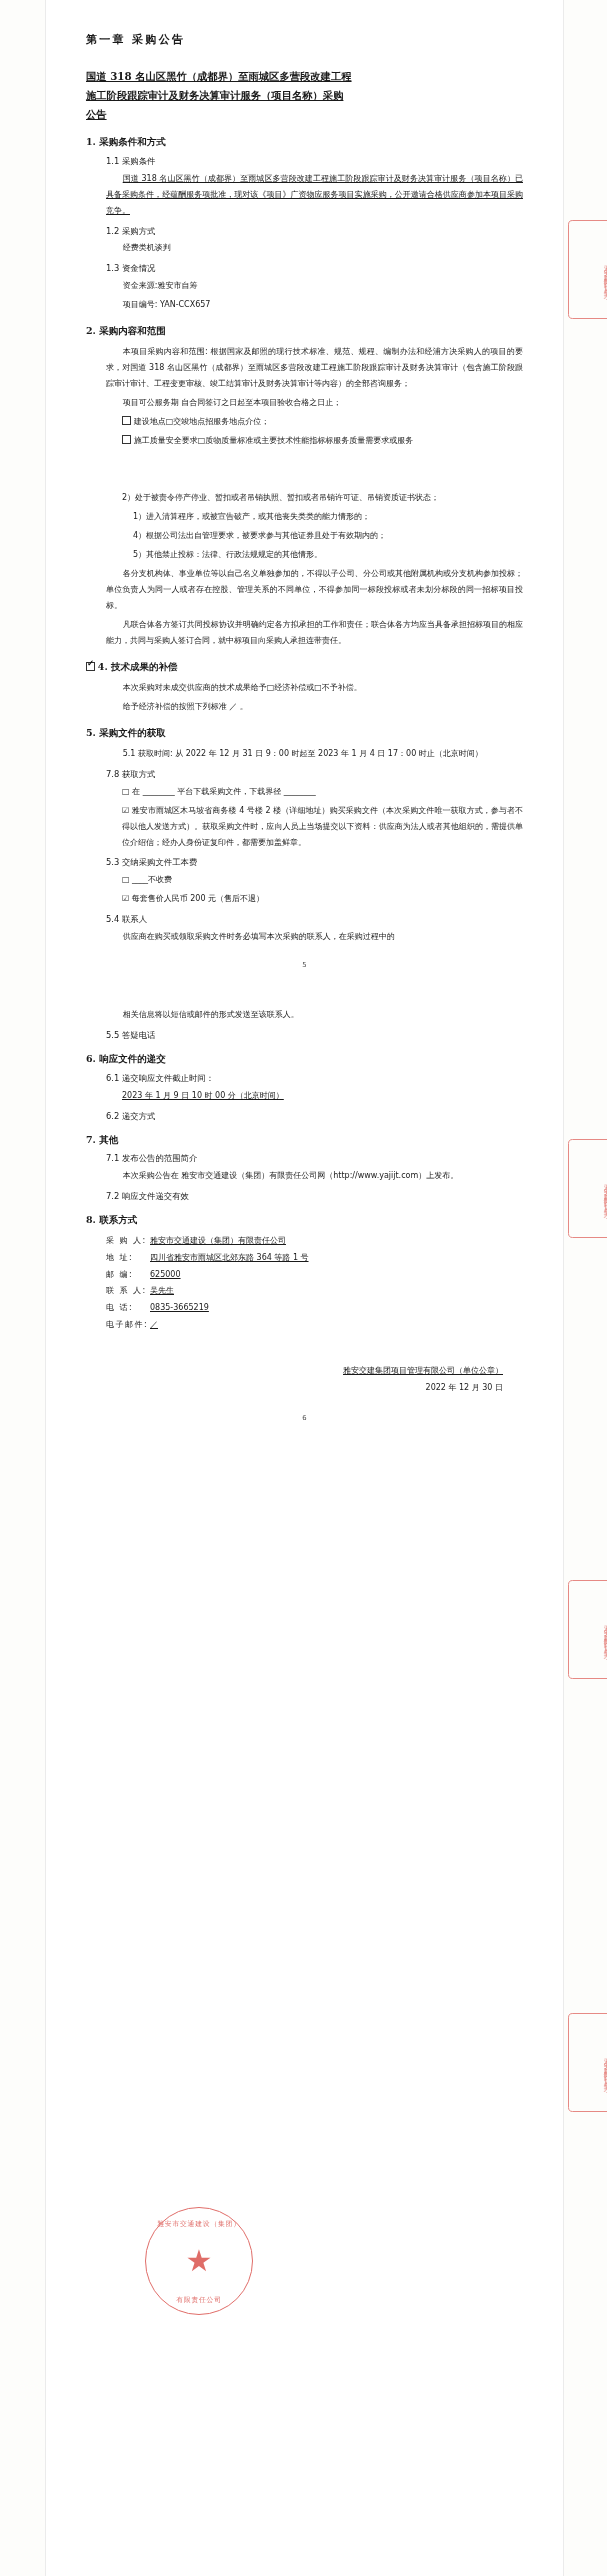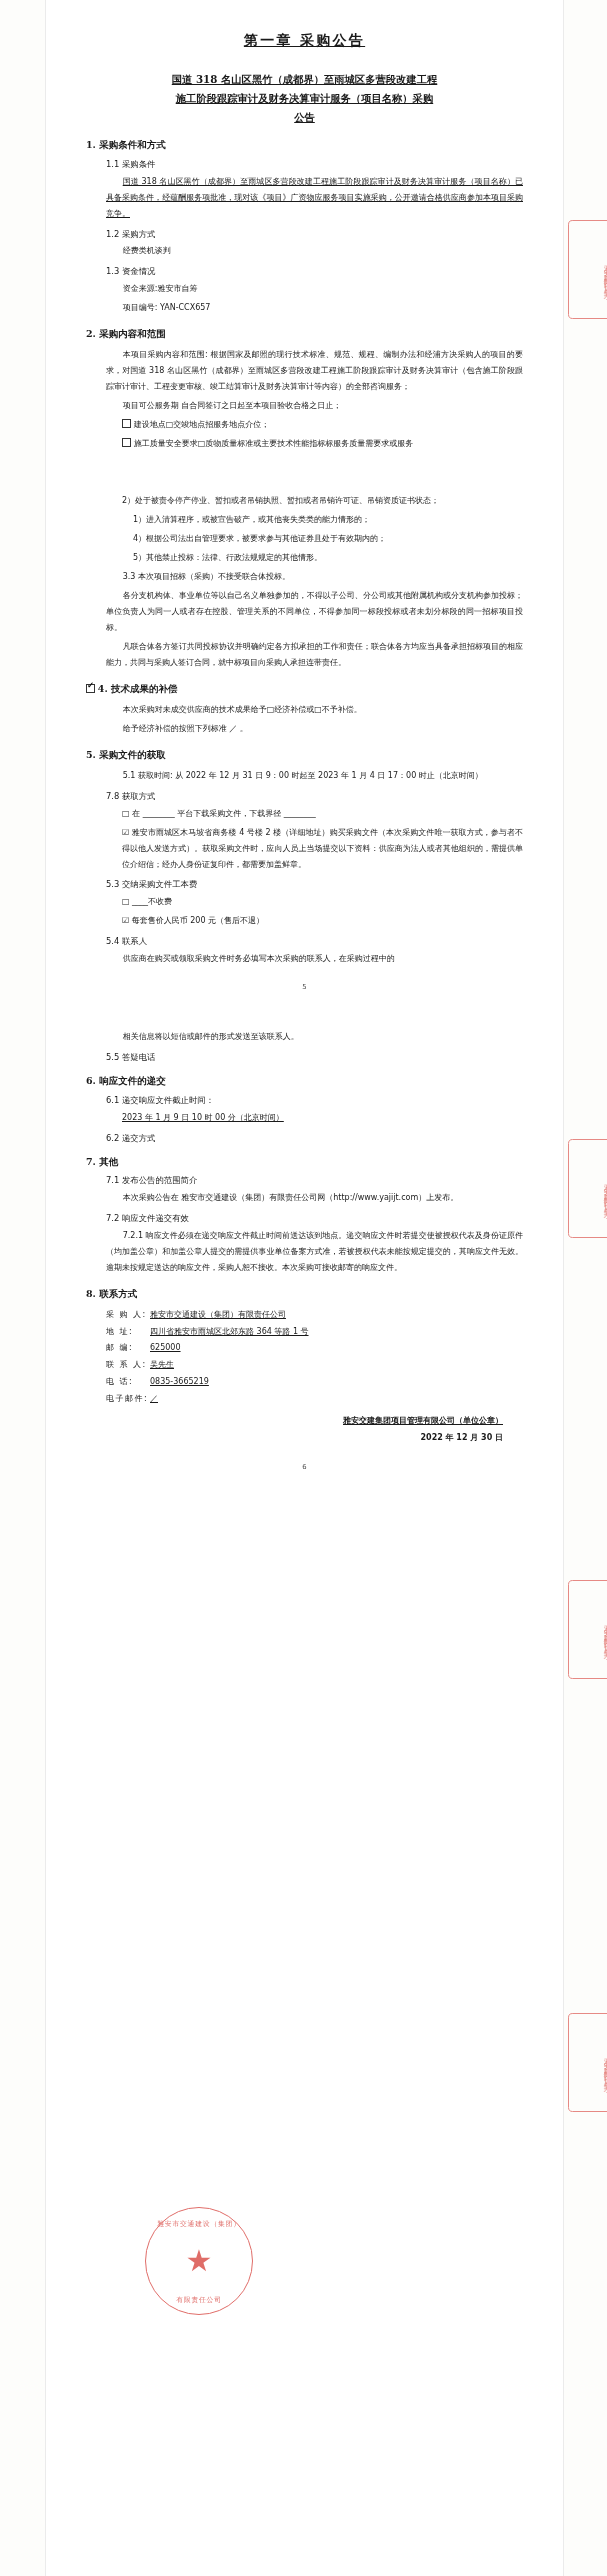--- a/index.html
+++ b/index.html
@@ -24,30 +24,29 @@
     width:517px;
     min-height:2576px;
     background:#ffffff;
     box-shadow:0 0 0 0.8px #e6e6e6;
   }
   .inner{
     padding:26px 40px 15px 40px;
     position:relative;
   }
   .doc-title{
-    text-align:center;
-    font-size:14px;
+    text-align:left;
+    font-size:11px;
     font-weight:bold;
     letter-spacing:2.3px;
     margin:6px 0 20px 0;
     font-family:"DejaVu Serif","Liberation Serif",serif;
-    text-decoration:underline;
   }
   .proj-title{
-    text-align:center;
+    text-align:left;
     font-size:10.3px;
     font-weight:bold;
     line-height:1.85;
     text-decoration:underline;
     font-family:"DejaVu Serif","Liberation Serif",serif;
     margin-bottom:5px;
   }
   .proj-title .nounderline{text-decoration:none;}
   .h2{
     font-size:9.5px;
@@ -96,26 +95,25 @@
   .sep{height:35px;}
   .contact-table{
     padding-left:20px;
     font-size:8px;
     line-height:2.1;
   }
   .contact-row{display:flex;}
   .contact-label{width:44px;flex:none;letter-spacing:1.5px;}
   .contact-val{flex:1;}
   .signblock{
-    margin-top:4px;
+    margin-top:28px;
     text-align:right;
     font-size:8px;
     line-height:2.2;
     padding-right:20px;
-    font-weight:bold;
   }
   .signblock .line1{text-decoration:underline;}
   
   .seal{
     position:absolute;
     border-radius:50%;
     border:1.9px solid #d4352f;
     color:#d4352f;
     opacity:.72;
     pointer-events:none;
@@ -193,21 +191,20 @@
       <div class="p deep">
         <span class="cb"></span><span>施工质量安全要求□质物质量标准或主要技术性能指标标服务质量需要求或服务</span>
       </div>
 
       <div class="sep"></div>
 
       <div class="p deep">2）处于被责令停产停业、暂扣或者吊销执照、暂扣或者吊销许可证、吊销资质证书状态；</div>
       <div class="p deep2">1）进入清算程序，或被宣告破产，或其他丧失类类的能力情形的；</div>
       <div class="p deep2">4）根据公司法出自管理要求，被要求参与其他证券且处于有效期内的；</div>
       <div class="p deep2">5）其他禁止投标：法律、行政法规规定的其他情形。</div>
-      <div class="p indent">3.3 本次项目招标（采购）不接受联合体投标。</div>
       <div class="p indent">各分支机构体、事业单位等以自己名义单独参加的，不得以子公司、分公司或其他附属机构或分支机构参加投标；单位负责人为同一人或者存在控股、管理关系的不同单位，不得参加同一标段投标或者未划分标段的同一招标项目投标。</div>
       <div class="p indent">凡联合体各方签订共同投标协议并明确约定各方拟承担的工作和责任；联合体各方均应当具备承担招标项目的相应能力，共同与采购人签订合同，就中标项目向采购人承担连带责任。</div>
 
       <div class="h2">
         <span class="cb checked"></span><span>4. 技术成果的补偿</span>
       </div>
       <div class="p indent">本次采购对未成交供应商的技术成果给予□经济补偿或□不予补偿。</div>
       <div class="p indent">给予经济补偿的按照下列标准 ／ 。</div>
 
       <div class="h2">5. 采购文件的获取</div>
@@ -230,21 +227,20 @@
 
       <div class="h2">6. 响应文件的递交</div>
       <div class="h3">6.1 递交响应文件截止时间：</div>
       <div class="p deep u">2023 年 1 月 9 日 10 时 00 分（北京时间）</div>
       <div class="h3">6.2 递交方式</div>
 
       <div class="h2">7. 其他</div>
       <div class="h3">7.1 发布公告的范围简介</div>
       <div class="p indent">本次采购公告在 雅安市交通建设（集团）有限责任公司网（http://www.yajijt.com）上发布。</div>
       <div class="h3">7.2 响应文件递交有效</div>
-      <div class="p indent">7.2.1 响应文件必须在递交响应文件截止时间前送达该到地点。递交响应文件时若提交使被授权代表及身份证原件（均加盖公章）和加盖公章人提交的需提供事业单位备案方式准，若被授权代表未能按规定提交的，其响应文件无效。逾期未按规定送达的响应文件，采购人恕不接收。本次采购可接收邮寄的响应文件。</div>
 
       <div class="h2">8. 联系方式</div>
       <div class="contact-table">
         <div class="contact-row">
           <div class="contact-label">采 购 人:</div>
           <div class="contact-val u">雅安市交通建设（集团）有限责任公司</div>
         </div>
         <div class="contact-row">
           <div class="contact-label">地   址:</div>
           <div class="contact-val u">四川省雅安市雨城区北郊东路 364 等路 1 号</div>

